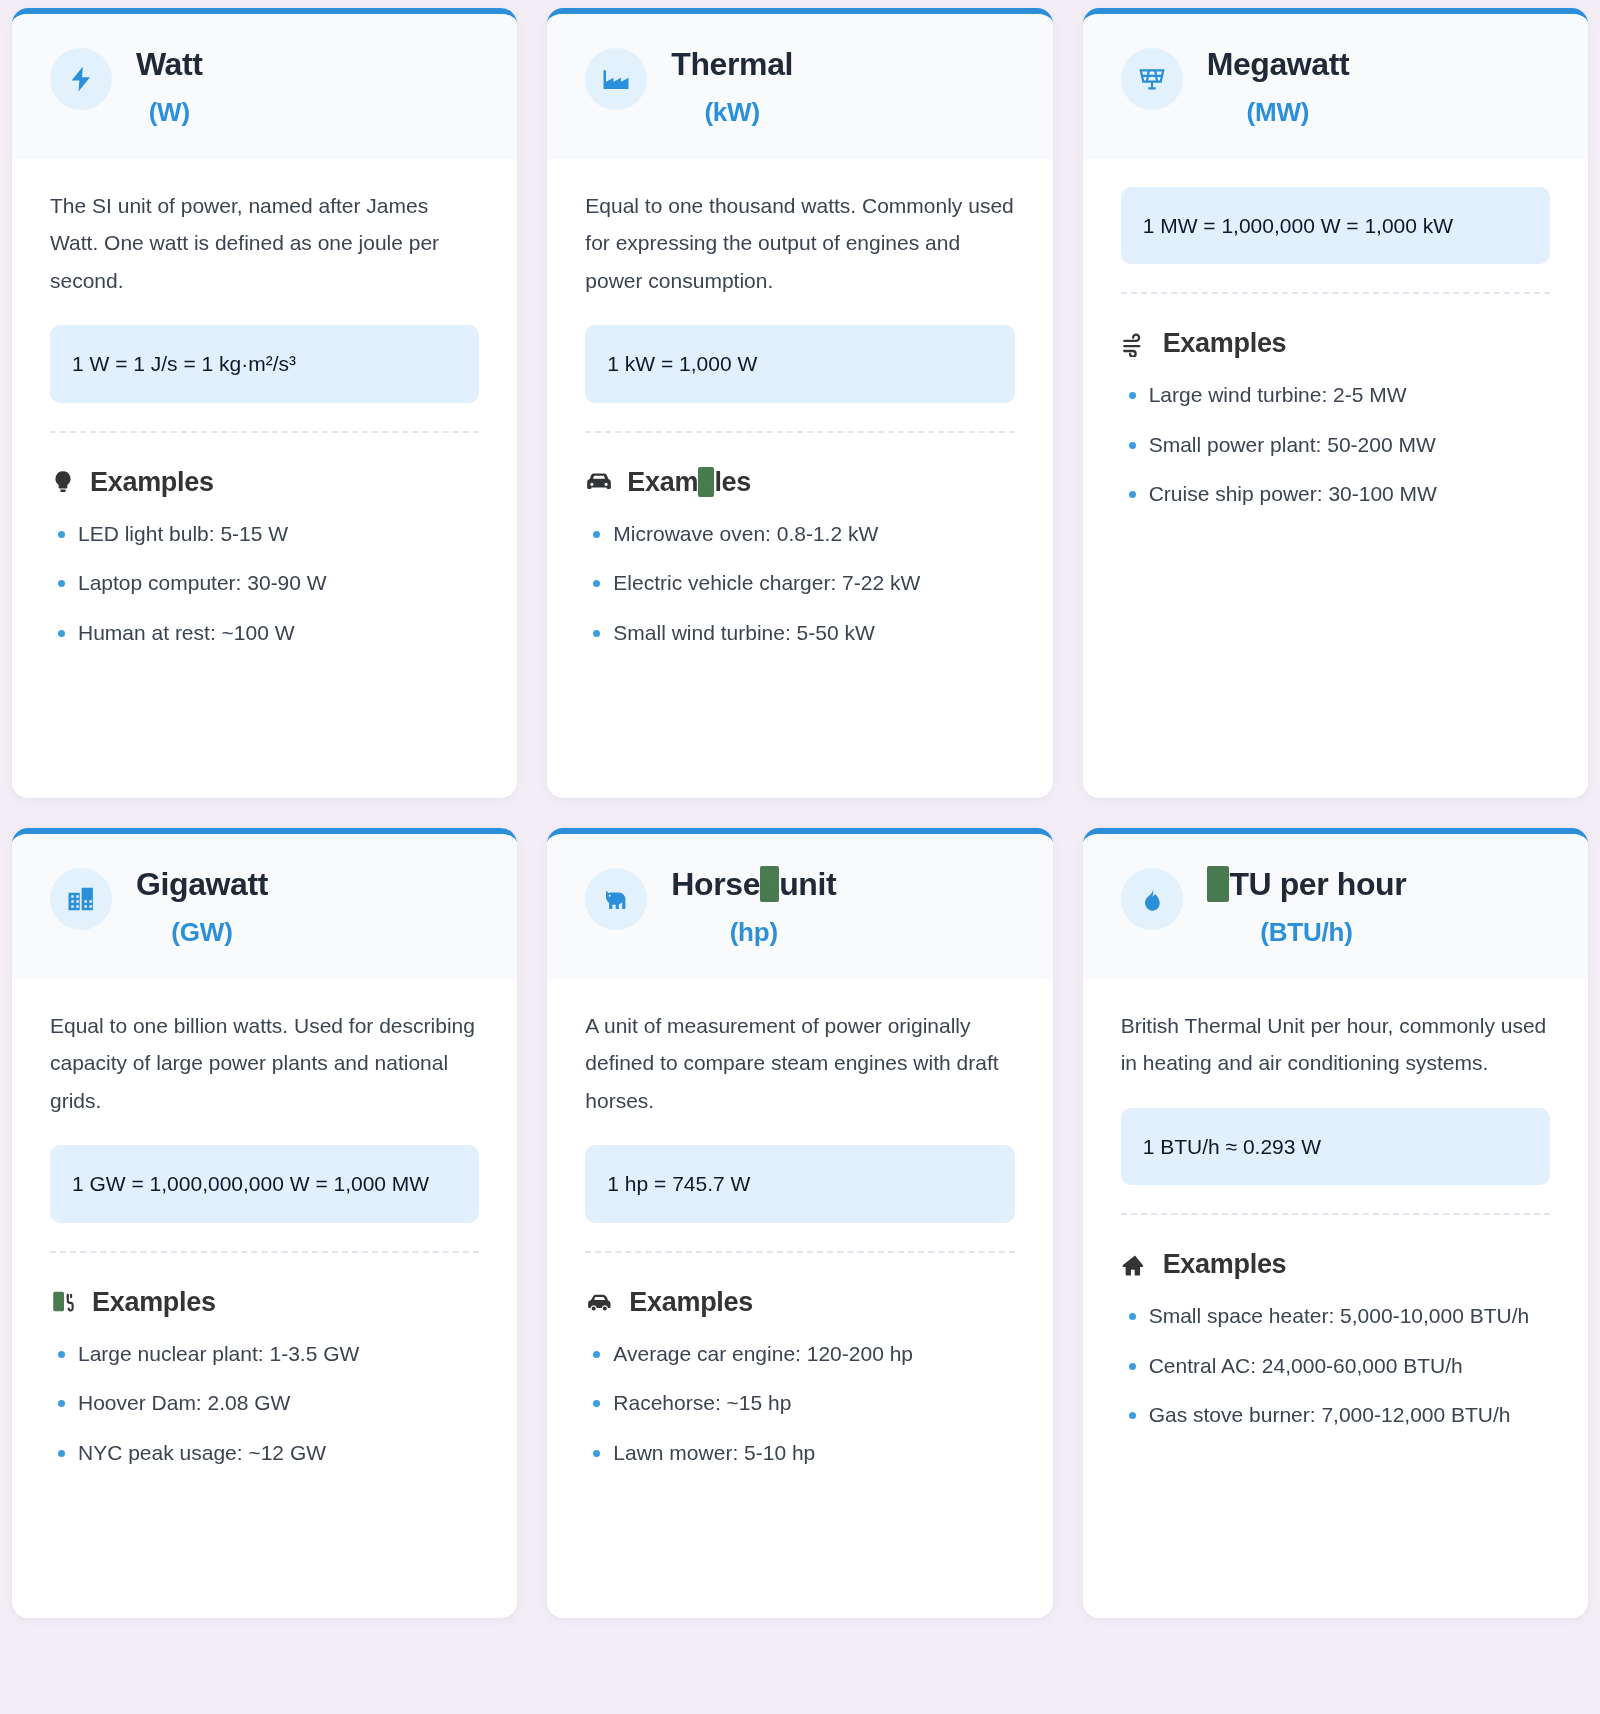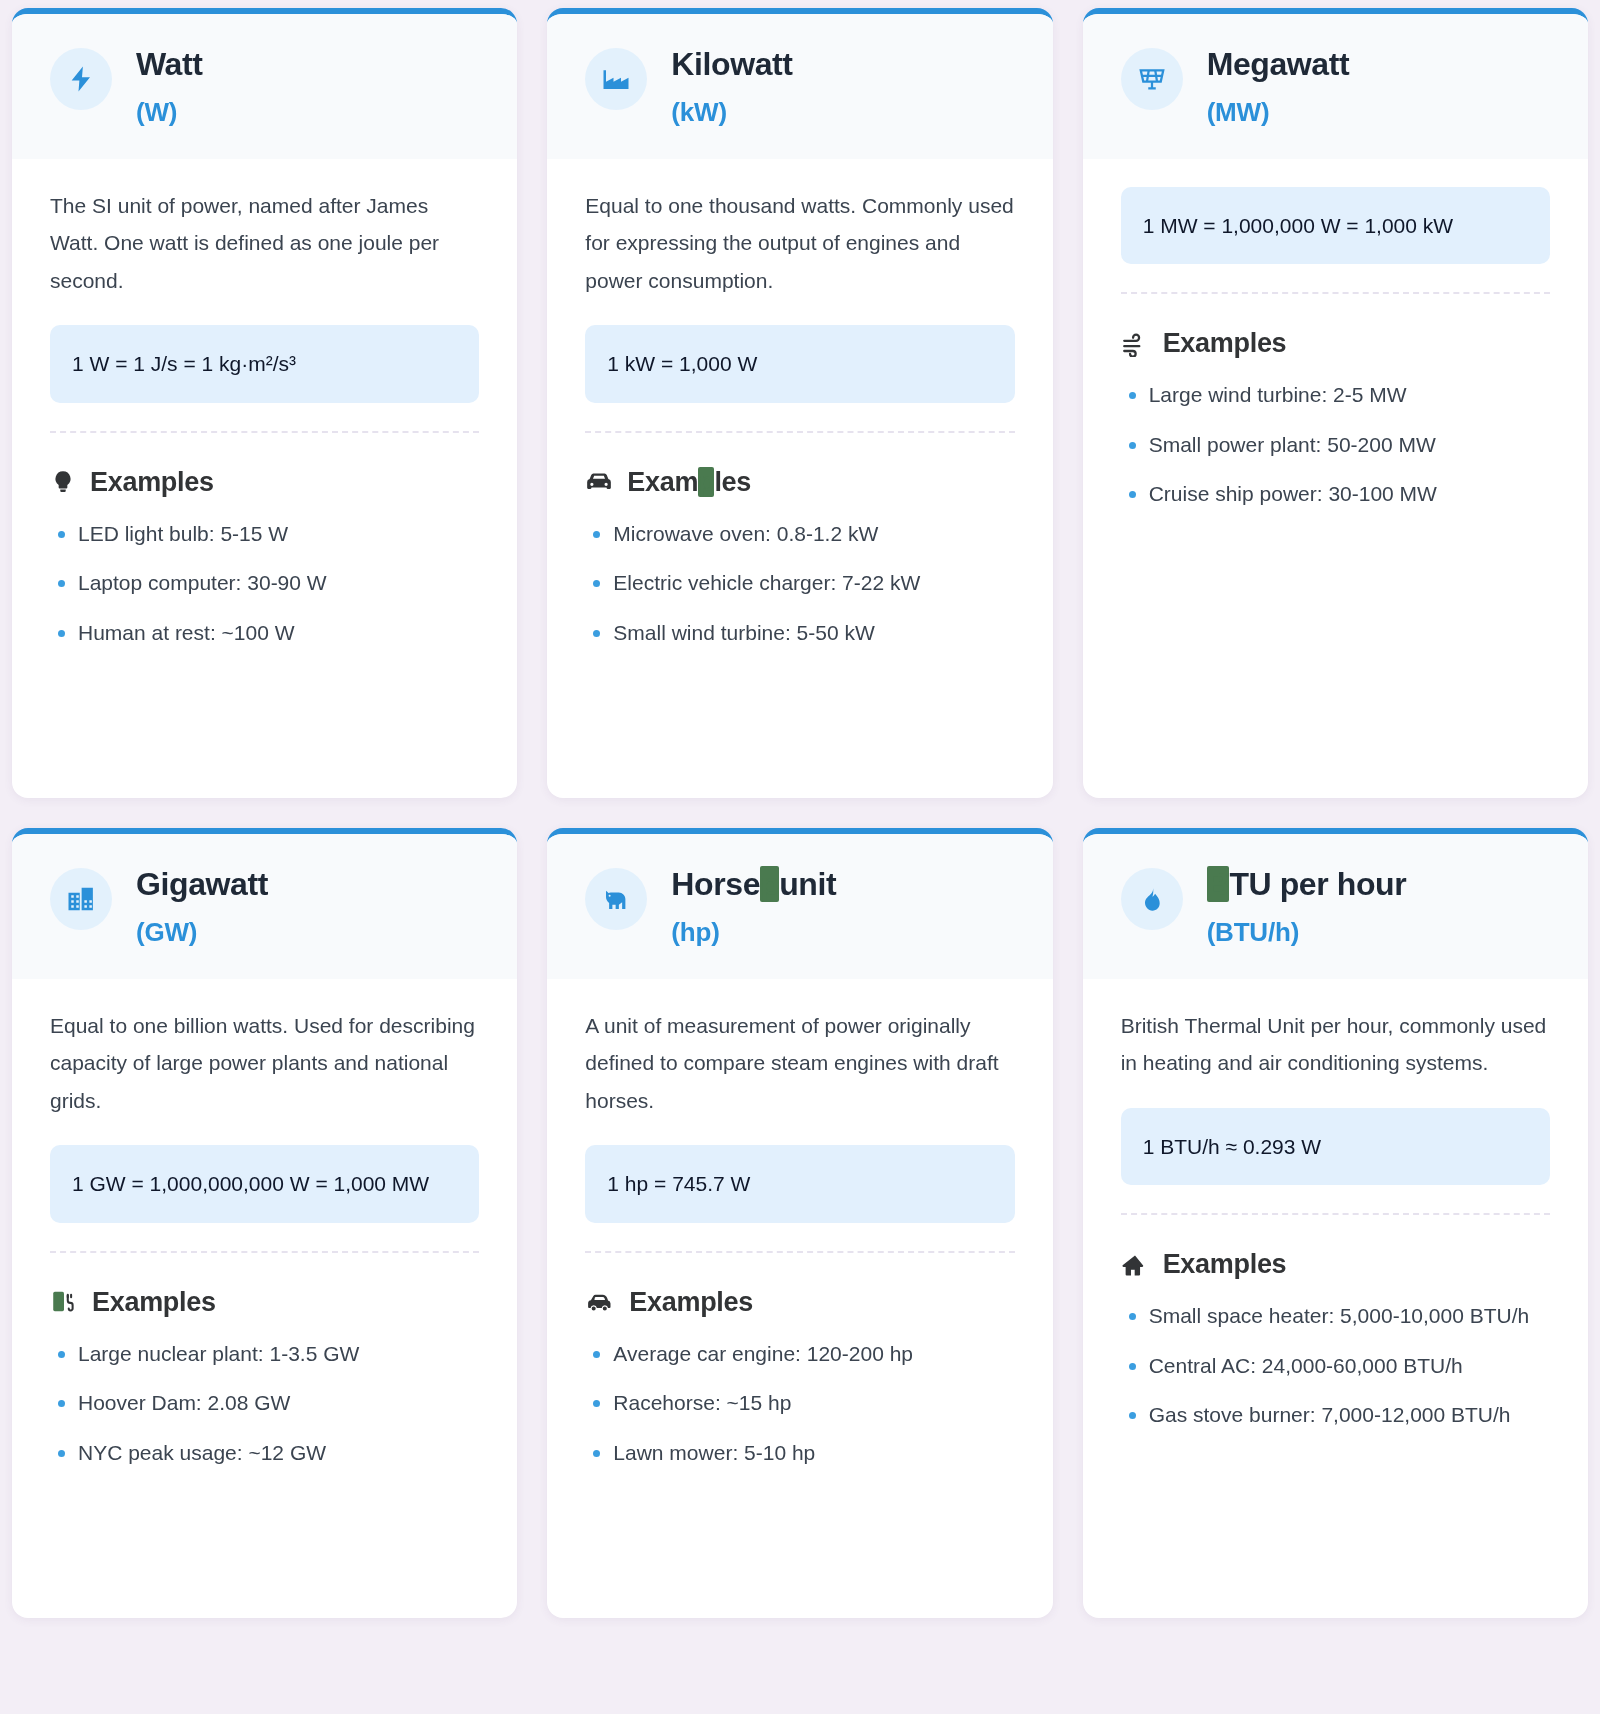--- a/index.html
+++ b/index.html
@@ -34,20 +34,21 @@
     display: flex;
     flex-direction: column;
   }
 
   .card-header {
     background: #f8fafc;
     padding: 30px 24px 34px 38px;
     display: flex;
     align-items: flex-start;
     gap: 24px;
+    text-align: center;
   }
 
   .icon-circle {
     width: 62px;
     height: 62px;
     min-width: 62px;
     border-radius: 50%;
     background: #e3f1fc;
     display: flex;
     align-items: center;
@@ -191,21 +192,21 @@
   </div>
 
   <div class="card">
     <div class="card-header">
       <span class="icon-circle">
         <svg width="30" height="30" viewBox="0 0 24 24" fill="#2b90d9">
             <path d="M2 20h20v-9l-6 3.2V11l-6 3.2V11L4 14.2V5H2v15z"></path>
           </svg>
       </span>
       <div class="header-text">
-        <h2 class="unit-name">Kilowatt</h2>
+        <h2 class="unit-name">Thermal</h2>
         <div class="unit-symbol">(kW)</div>
       </div>
     </div>
     <div class="card-body">
       <p class="description">Equal to one thousand watts. Commonly used for expressing the output of engines and power consumption.</p>
       <div class="formula">1 kW = 1,000 W</div>
       <hr class="divider">
       <div class="examples-heading">
         <span class="ex-icon">
           <svg width="28" height="26" viewBox="0 0 26 24" fill="#323436">

